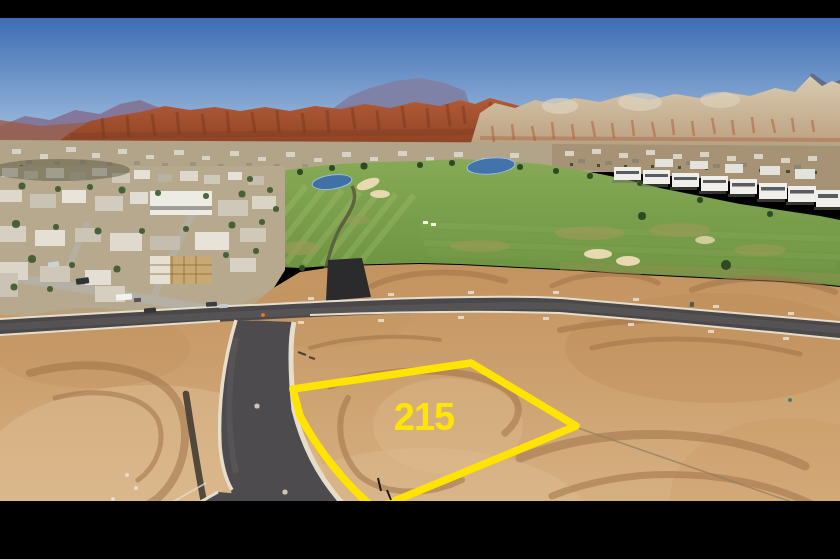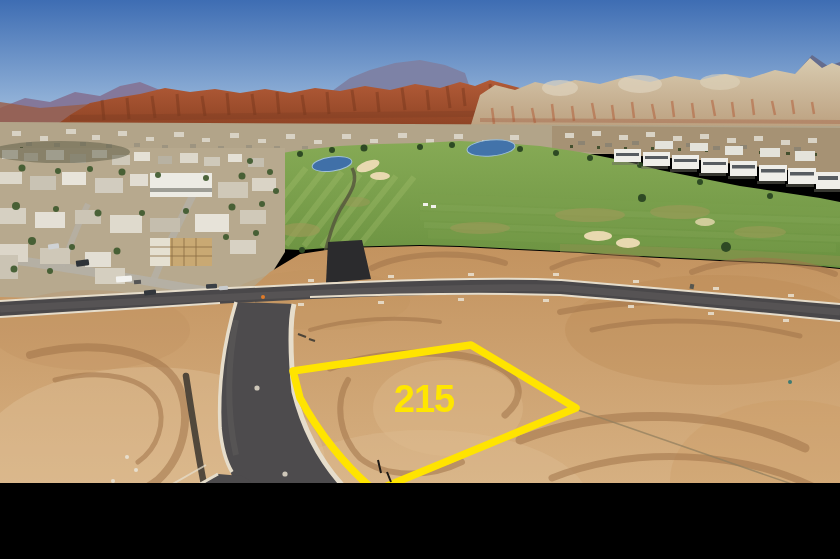--- a/index.html
+++ b/index.html
@@ -1,16 +1,16 @@
 <!DOCTYPE html>
 <html><head>
 <meta charset="utf-8">
 <style>
   html,body{margin:0;padding:0;background:#000;}
-  .scene{position:relative;width:840px;height:483px;overflow:hidden;font-family:"Liberation Sans",sans-serif;}
+  .scene{position:relative;width:840px;height:483px;overflow:hidden;font-family:"Liberation Sans",sans-serif;margin-top:18px;}
   svg{display:block;}
   .lot-label{font-family:"Liberation Sans","DejaVu Sans",sans-serif;font-weight:bold;font-size:38px;letter-spacing:-1px;}
 </style>
 </head>
 <body>
 
 <div class="scene">
 <svg width="840" height="559" viewBox="0 0 840 559">
   <defs>
     <linearGradient id="skyG" x1="0" y1="0" x2="0" y2="1">

